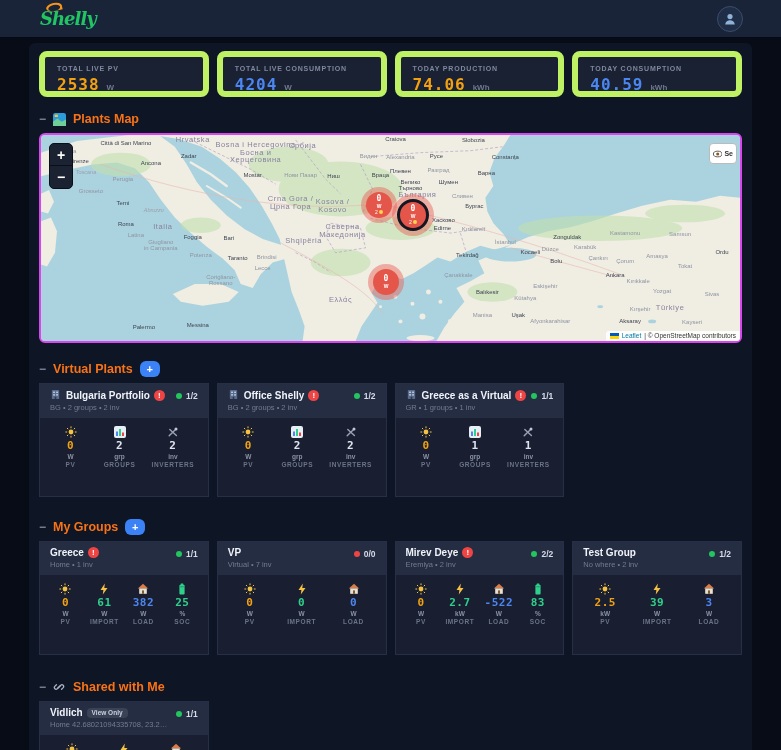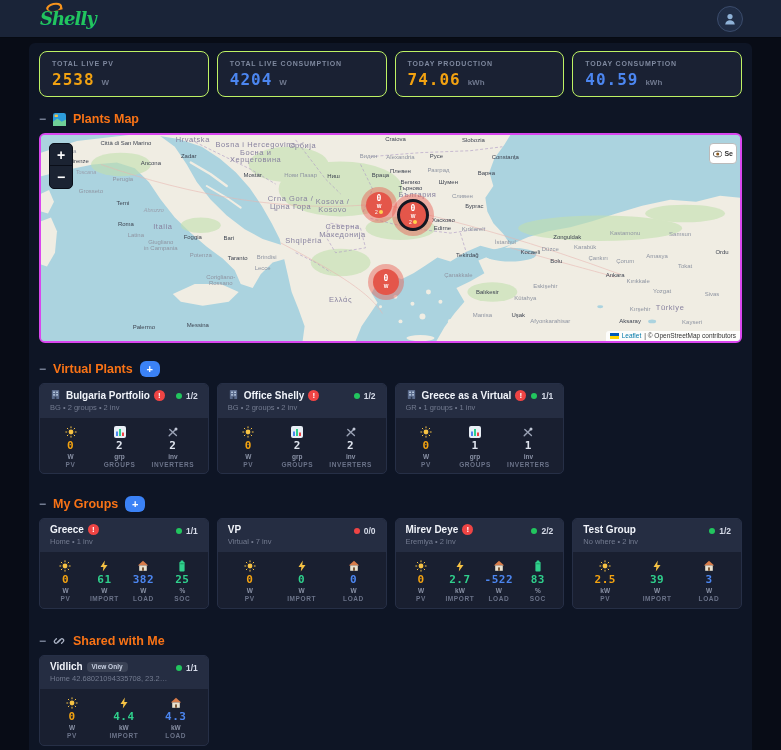--- a/index.html
+++ b/index.html
@@ -36,21 +36,21 @@
     cursor:pointer;
   }
   
   .panel {
     margin:5px 29px 0; background:#0e1525; border-radius:6px;
     padding:8px 10px 22px; min-height:700px;
   }
   
   .stats-grid { display:grid; grid-template-columns:repeat(4,1fr); gap:8px; }
   .stat-card {
-    background:#1a2133; border:1px solid #bef264; border-radius:8px;
+    background:#1a2133; border:6px solid #bef264; border-radius:8px;
     padding:8px 12px 17px; height:46px;
   }
   .stat-label { font-size:7px; letter-spacing:.8px; color:#7e889e; text-transform:uppercase; font-weight:bold; }
   .stat-value-row { display:flex; align-items:baseline; gap:7px; margin-top:3px; }
   .stat-value { font-family:"DejaVu Sans Mono", monospace; font-weight:bold; font-size:16px; letter-spacing:1px; }
   .stat-unit { font-size:8px; color:#6f788e; font-weight:bold; }
   .val-orange{ color:#f2a211; } .val-blue{ color:#4c86f0; }
   .val-green{ color:#2fd08c; } .val-white{ color:#dfe4ee; }
   
   .section-head { display:flex; align-items:center; gap:7px; margin:14px 0 6px; height:16px; }
@@ -100,22 +100,22 @@
     color:#fff; z-index:20; cursor:pointer;
   }
   .marker.ring { border:3px solid #131722; z-index:21; }
   .mk-val { font-family:"DejaVu Sans Mono",monospace; font-weight:bold; font-size:8px; line-height:8px; }
   .mk-unit { font-size:5px; line-height:6px; font-weight:bold; }
   .mk-sub { font-size:5px; line-height:6px; display:flex; align-items:center; gap:1px; }
   .mk-sun { width:4px; height:4px; border-radius:50%; background:#ffd34d; display:inline-block; }
   
   .cards-grid { display:grid; grid-template-columns:repeat(4,1fr); gap:8px; }
   .card {
-    background:#191f30; border:1px solid #262f46; border-radius:5px; overflow:hidden;
-    height:91px; cursor:pointer;
+    background:#191f30; border:1px solid #262f46; border-radius:0; overflow:hidden;
+    height:114px; cursor:pointer;
   }
   .card-head {
     background:#252d42; padding:5px 10px 6px; display:flex;
     justify-content:space-between; align-items:flex-start;
   }
   .ch-row { display:flex; align-items:center; gap:4px; }
   .ch-name { font-size:10px; font-weight:bold; color:#f0f3f9; white-space:nowrap; }
   .alert-badge {
     width:11px; height:11px; border-radius:50%; background:#ef4444; color:#fff;
     font-size:8px; font-weight:bold; line-height:11px; text-align:center; flex:none;

